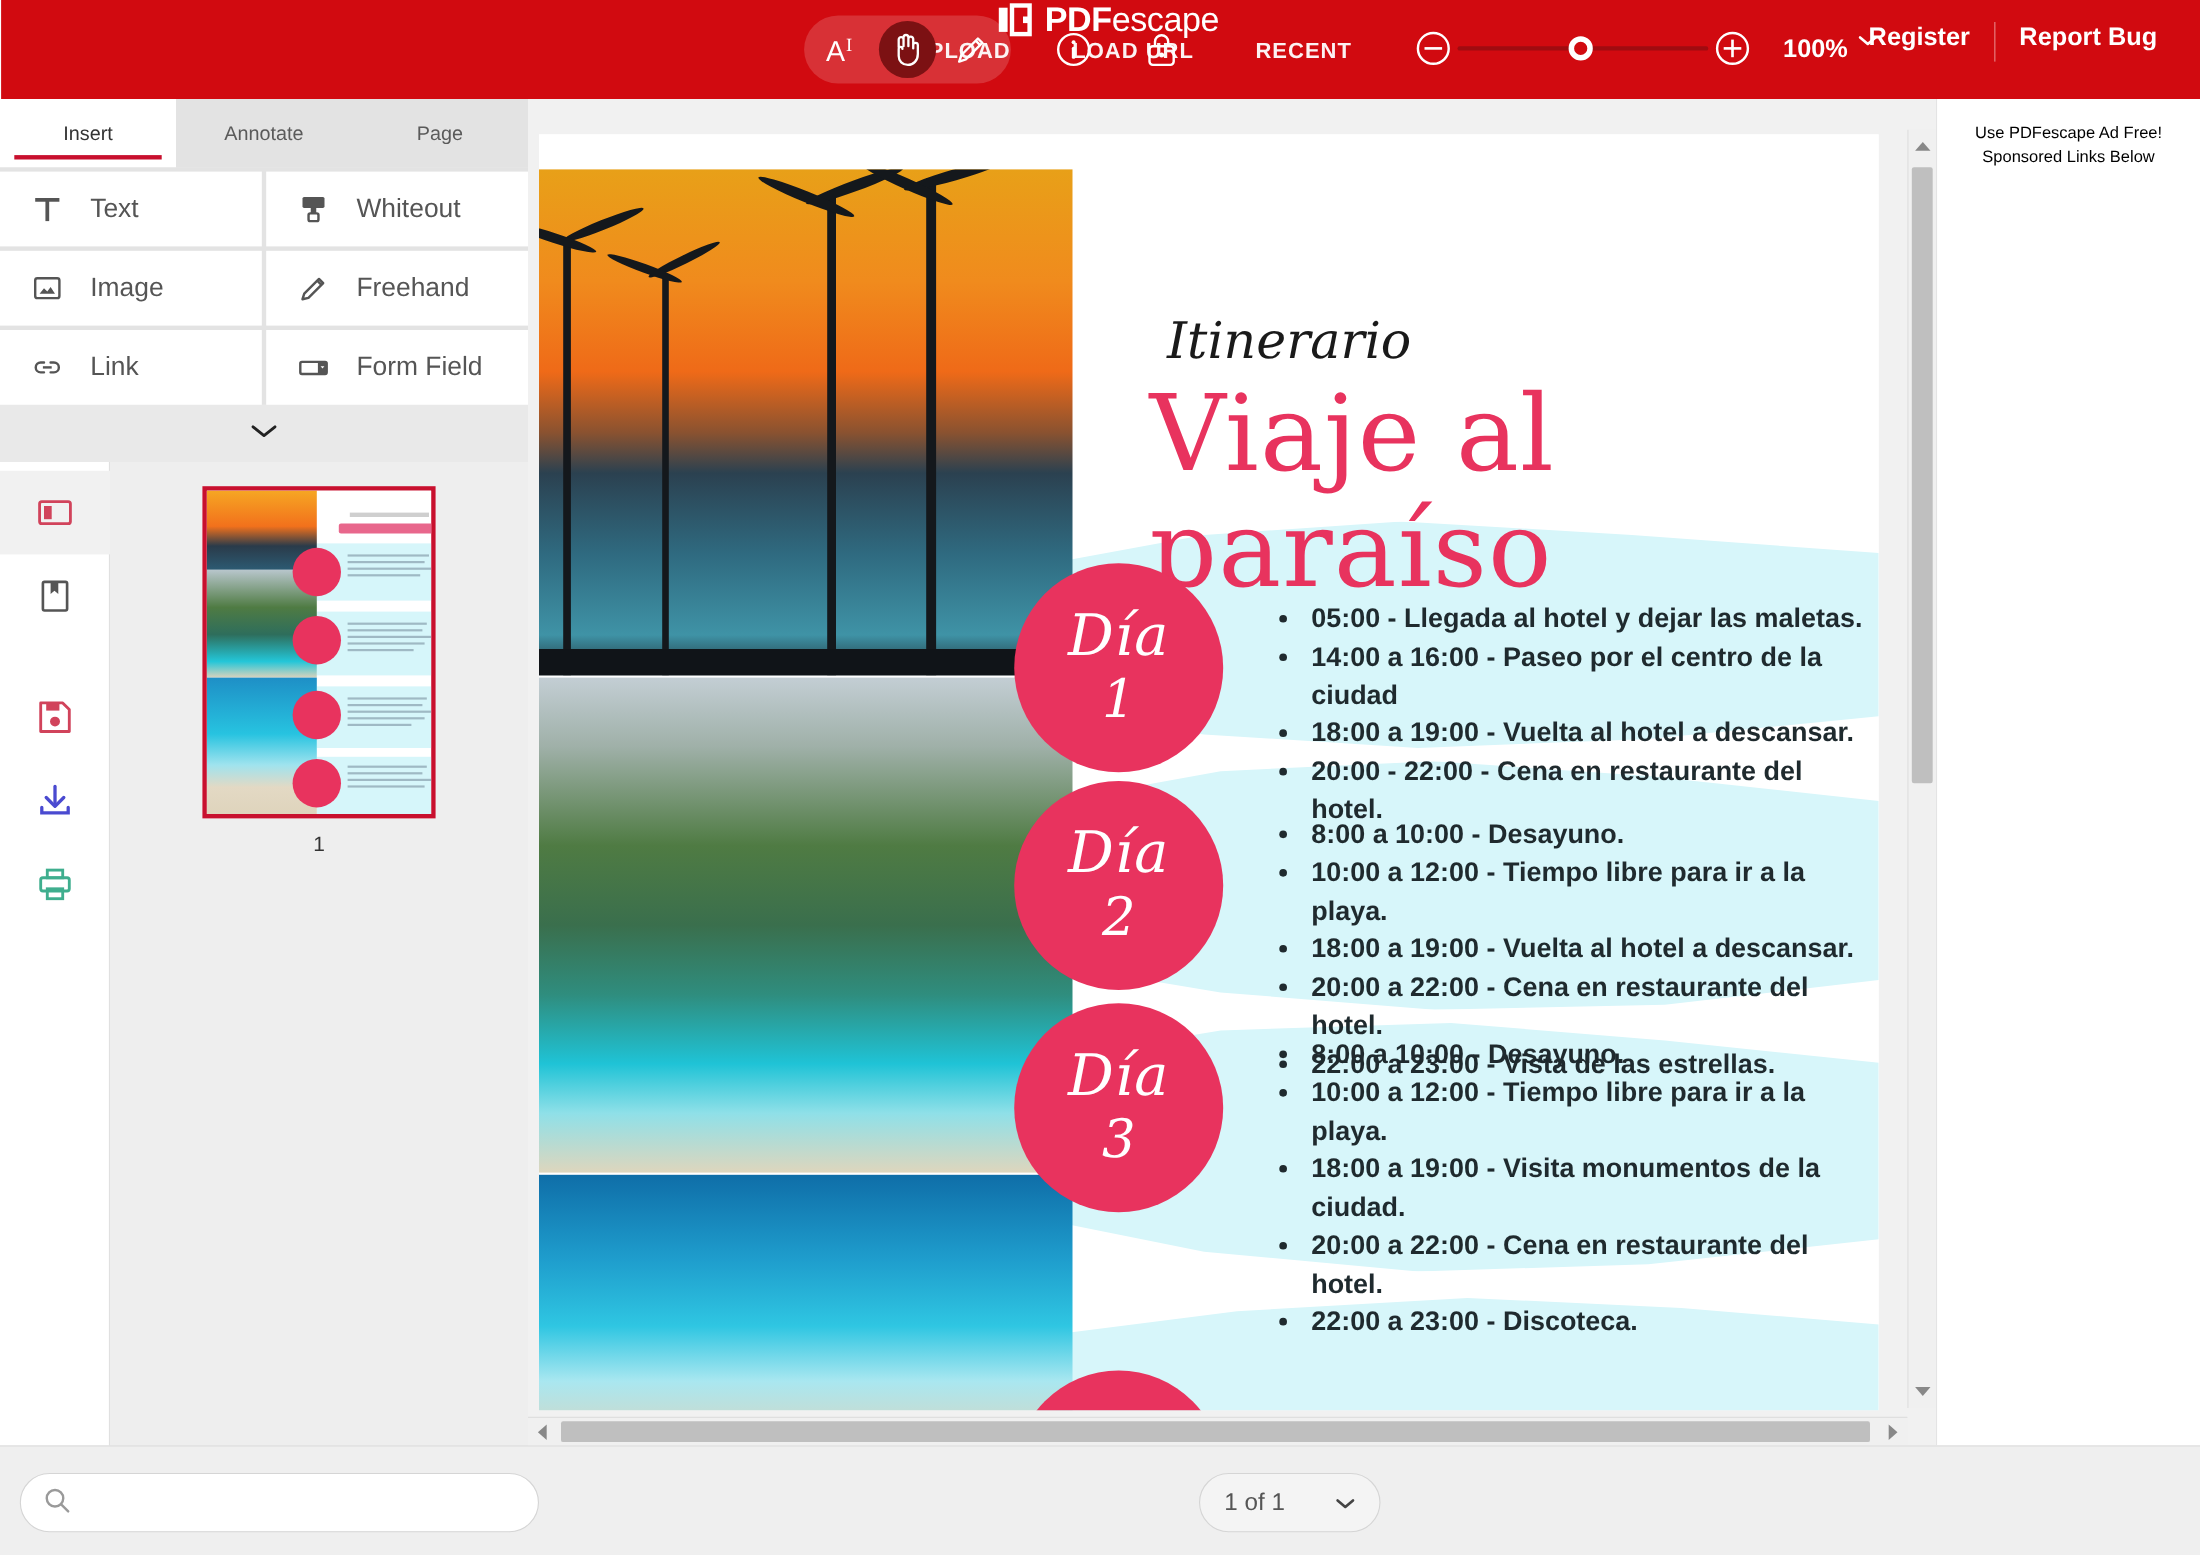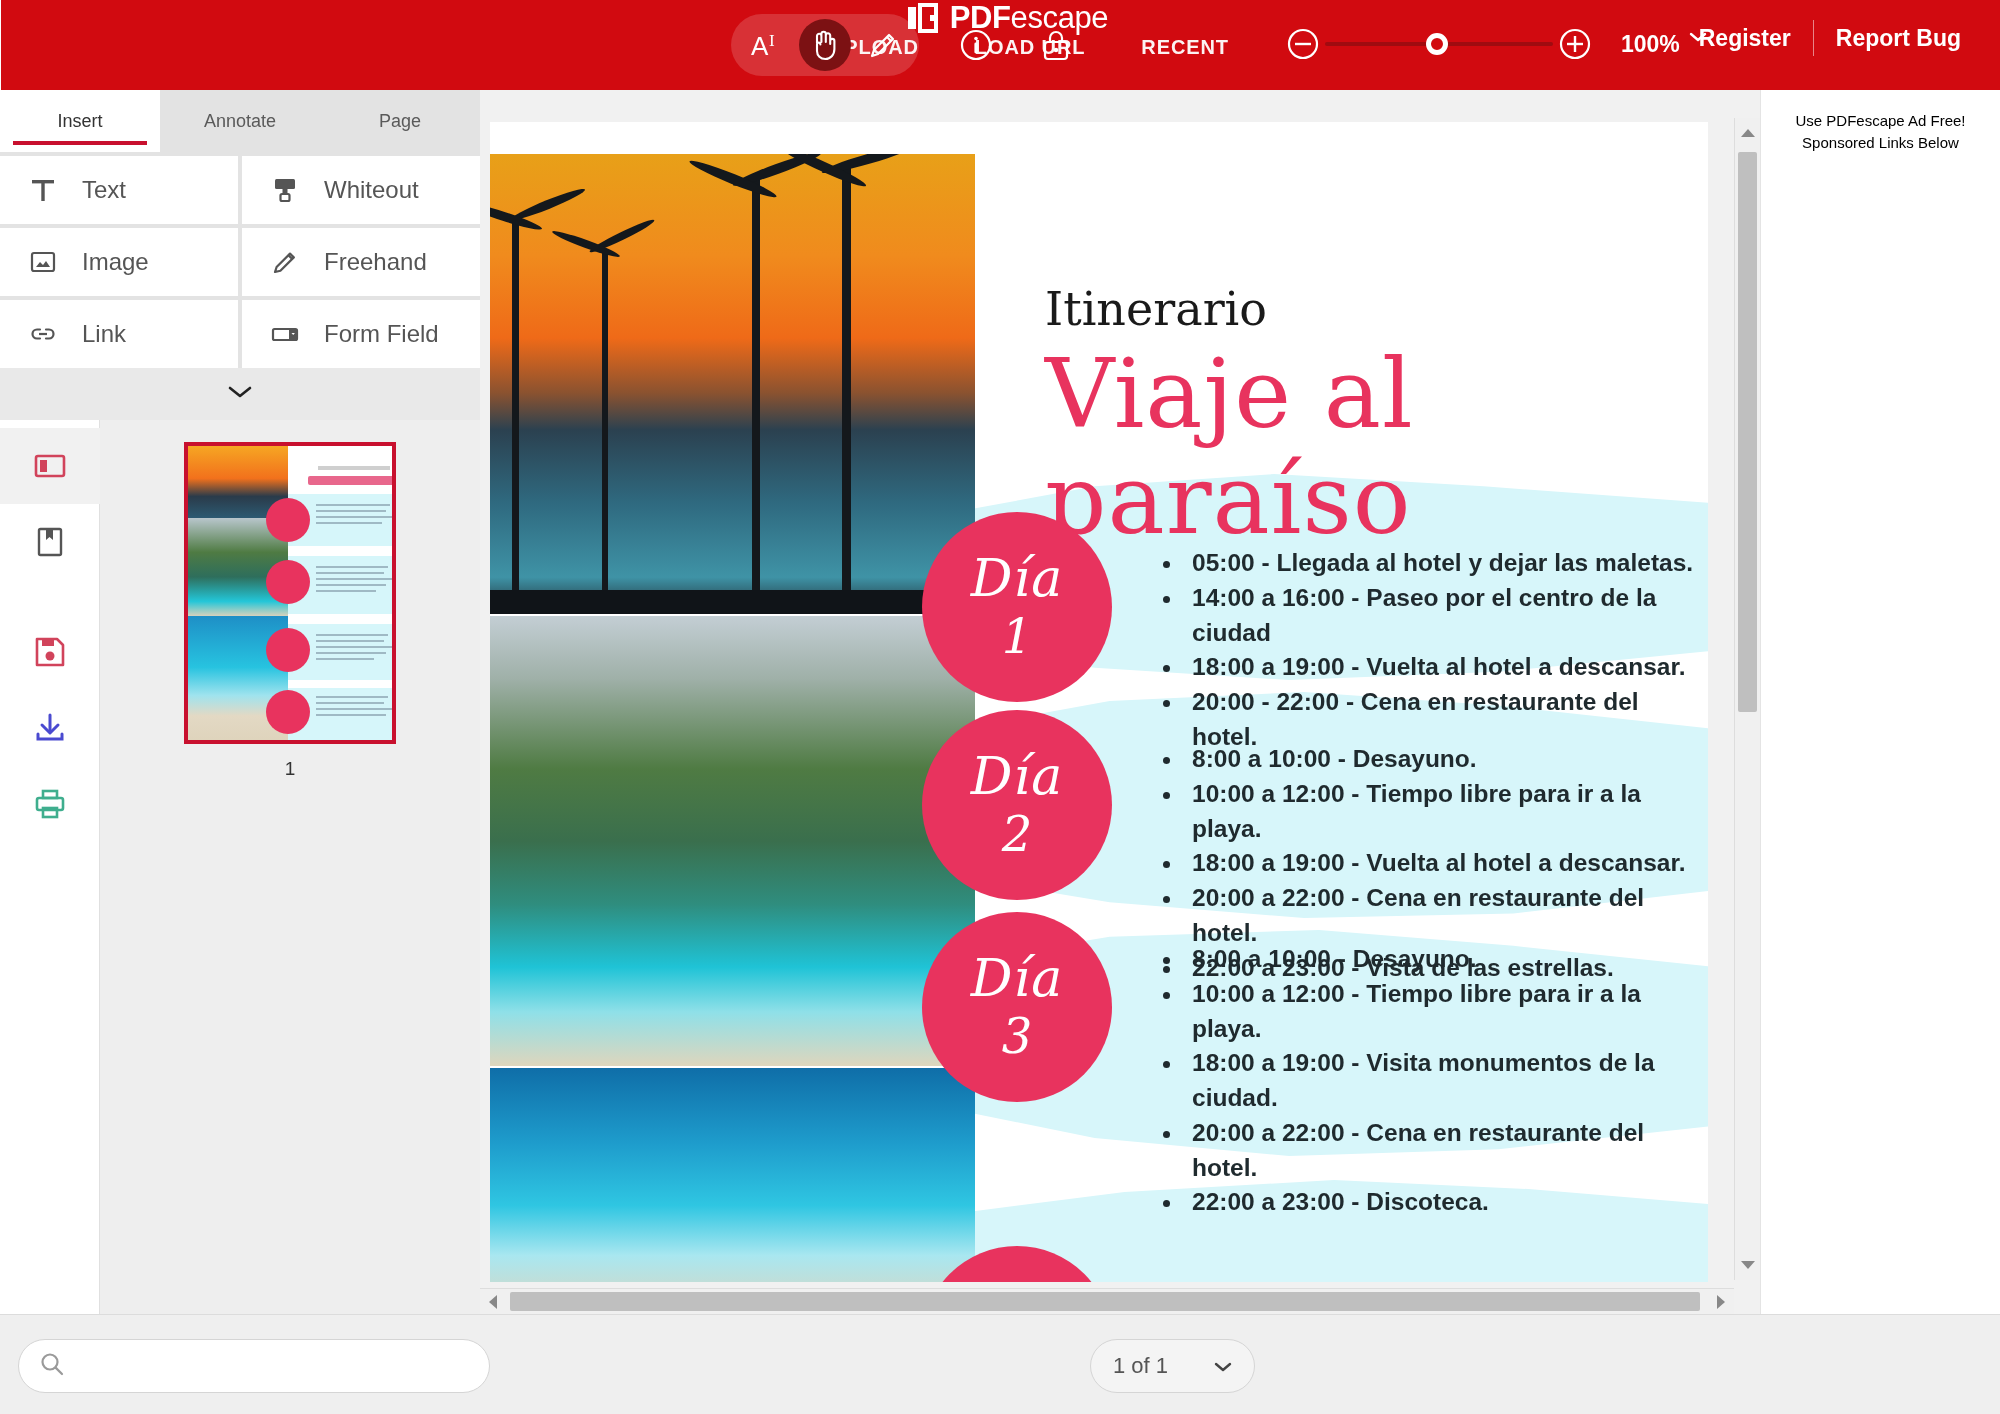--- a/index.html
+++ b/index.html
@@ -41,21 +41,21 @@
 
   .zoomarea{ position:absolute; left:1280px; top:22px; display:flex; align-items:center; gap:0; }
   .zoom-ico{ width:44px;height:44px;display:flex;align-items:center;justify-content:center;cursor:pointer;}
   .zoom-track{ width:228px; height:4px; background:#a00b10; border-radius:2px; position:relative; }
   .zoom-knob{
     position:absolute; left:101px; top:-9px; width:22px;height:22px;border-radius:50%;
     border:5px solid #fff; background:#d10a10; cursor:pointer;
   }
   .zoom-val{ color:#fff; font-size:23px; font-weight:bold; margin-left:24px; display:flex;align-items:flex-start;gap:9px; cursor:pointer;}
 
-  .topright{ position:absolute; right:18px; top:20px; display:flex; align-items:center; gap:0; }
+  .topright{ position:absolute; right:18px; top:20px; display:flex; align-items:flex-start; gap:0; }
   .topright a{ color:#fff; font-size:23px; font-weight:bold; text-decoration:none; padding:0 22px; }
   .tr-sep{ width:1px; height:36px; background:rgba(255,255,255,.5); }
 
   
   .leftpanel{
     position:absolute; left:0; top:90px; width:480px; height:1224px;
     background:#eeeeee;
   }
   .tabs{ display:flex; height:62px; background:#e3e3e3; }
   .tab{
@@ -145,21 +145,21 @@
     display:flex; flex-direction:column; align-items:center; justify-content:center;
     color:#fff;
   }
   .diaWord{ font-family:"DejaVu Serif", serif; font-style:italic; font-size:52px; line-height:1; letter-spacing:1px;}
   .diaNum{ font-family:"DejaVu Serif", serif; font-style:italic; font-size:48px; line-height:1.1; margin-top:6px;}
 
   .daylist{ position:absolute; color:#1f2a2e; font-size:24.5px; font-weight:bold; line-height:1.42; }
   .daylist li{ margin-left:34px; padding-left:8px; }
 
   .doc-title{ position:absolute; left:555px; top:160px; }
-  .doc-title .t1{ font-family:"DejaVu Serif", serif; font-size:46px; color:#1a1a1a; }
+  .doc-title .t1{ font-family:"DejaVu Serif", serif; font-style:italic; font-size:46px; color:#1a1a1a;margin-left:16px; }
   .doc-title .t2{ font-family:"DejaVu Serif", serif; font-size:96px; color:#e8335e; line-height:1.1; margin-top:6px; letter-spacing:1px;}
 
   
   .vsb{ position:absolute; right:0; top:28px; width:26px; bottom:34px; background:#f0f0f0; border-left:1px solid #ddd;}
   .vsb-thumb{ position:absolute; left:3px; right:3px; top:34px; height:560px; background:#bfbfbf; border-radius:2px;}
   .sb-arrow{ position:absolute; left:0; right:0; height:30px; display:flex;align-items:center;justify-content:center;}
   .hsb{ position:absolute; left:0; right:26px; bottom:0; height:26px; background:#f0f0f0; border-top:1px solid #ddd;}
   .hsb-thumb{ position:absolute; top:3px; bottom:3px; left:30px; width:1190px; background:#bfbfbf; border-radius:2px;}
 
   

